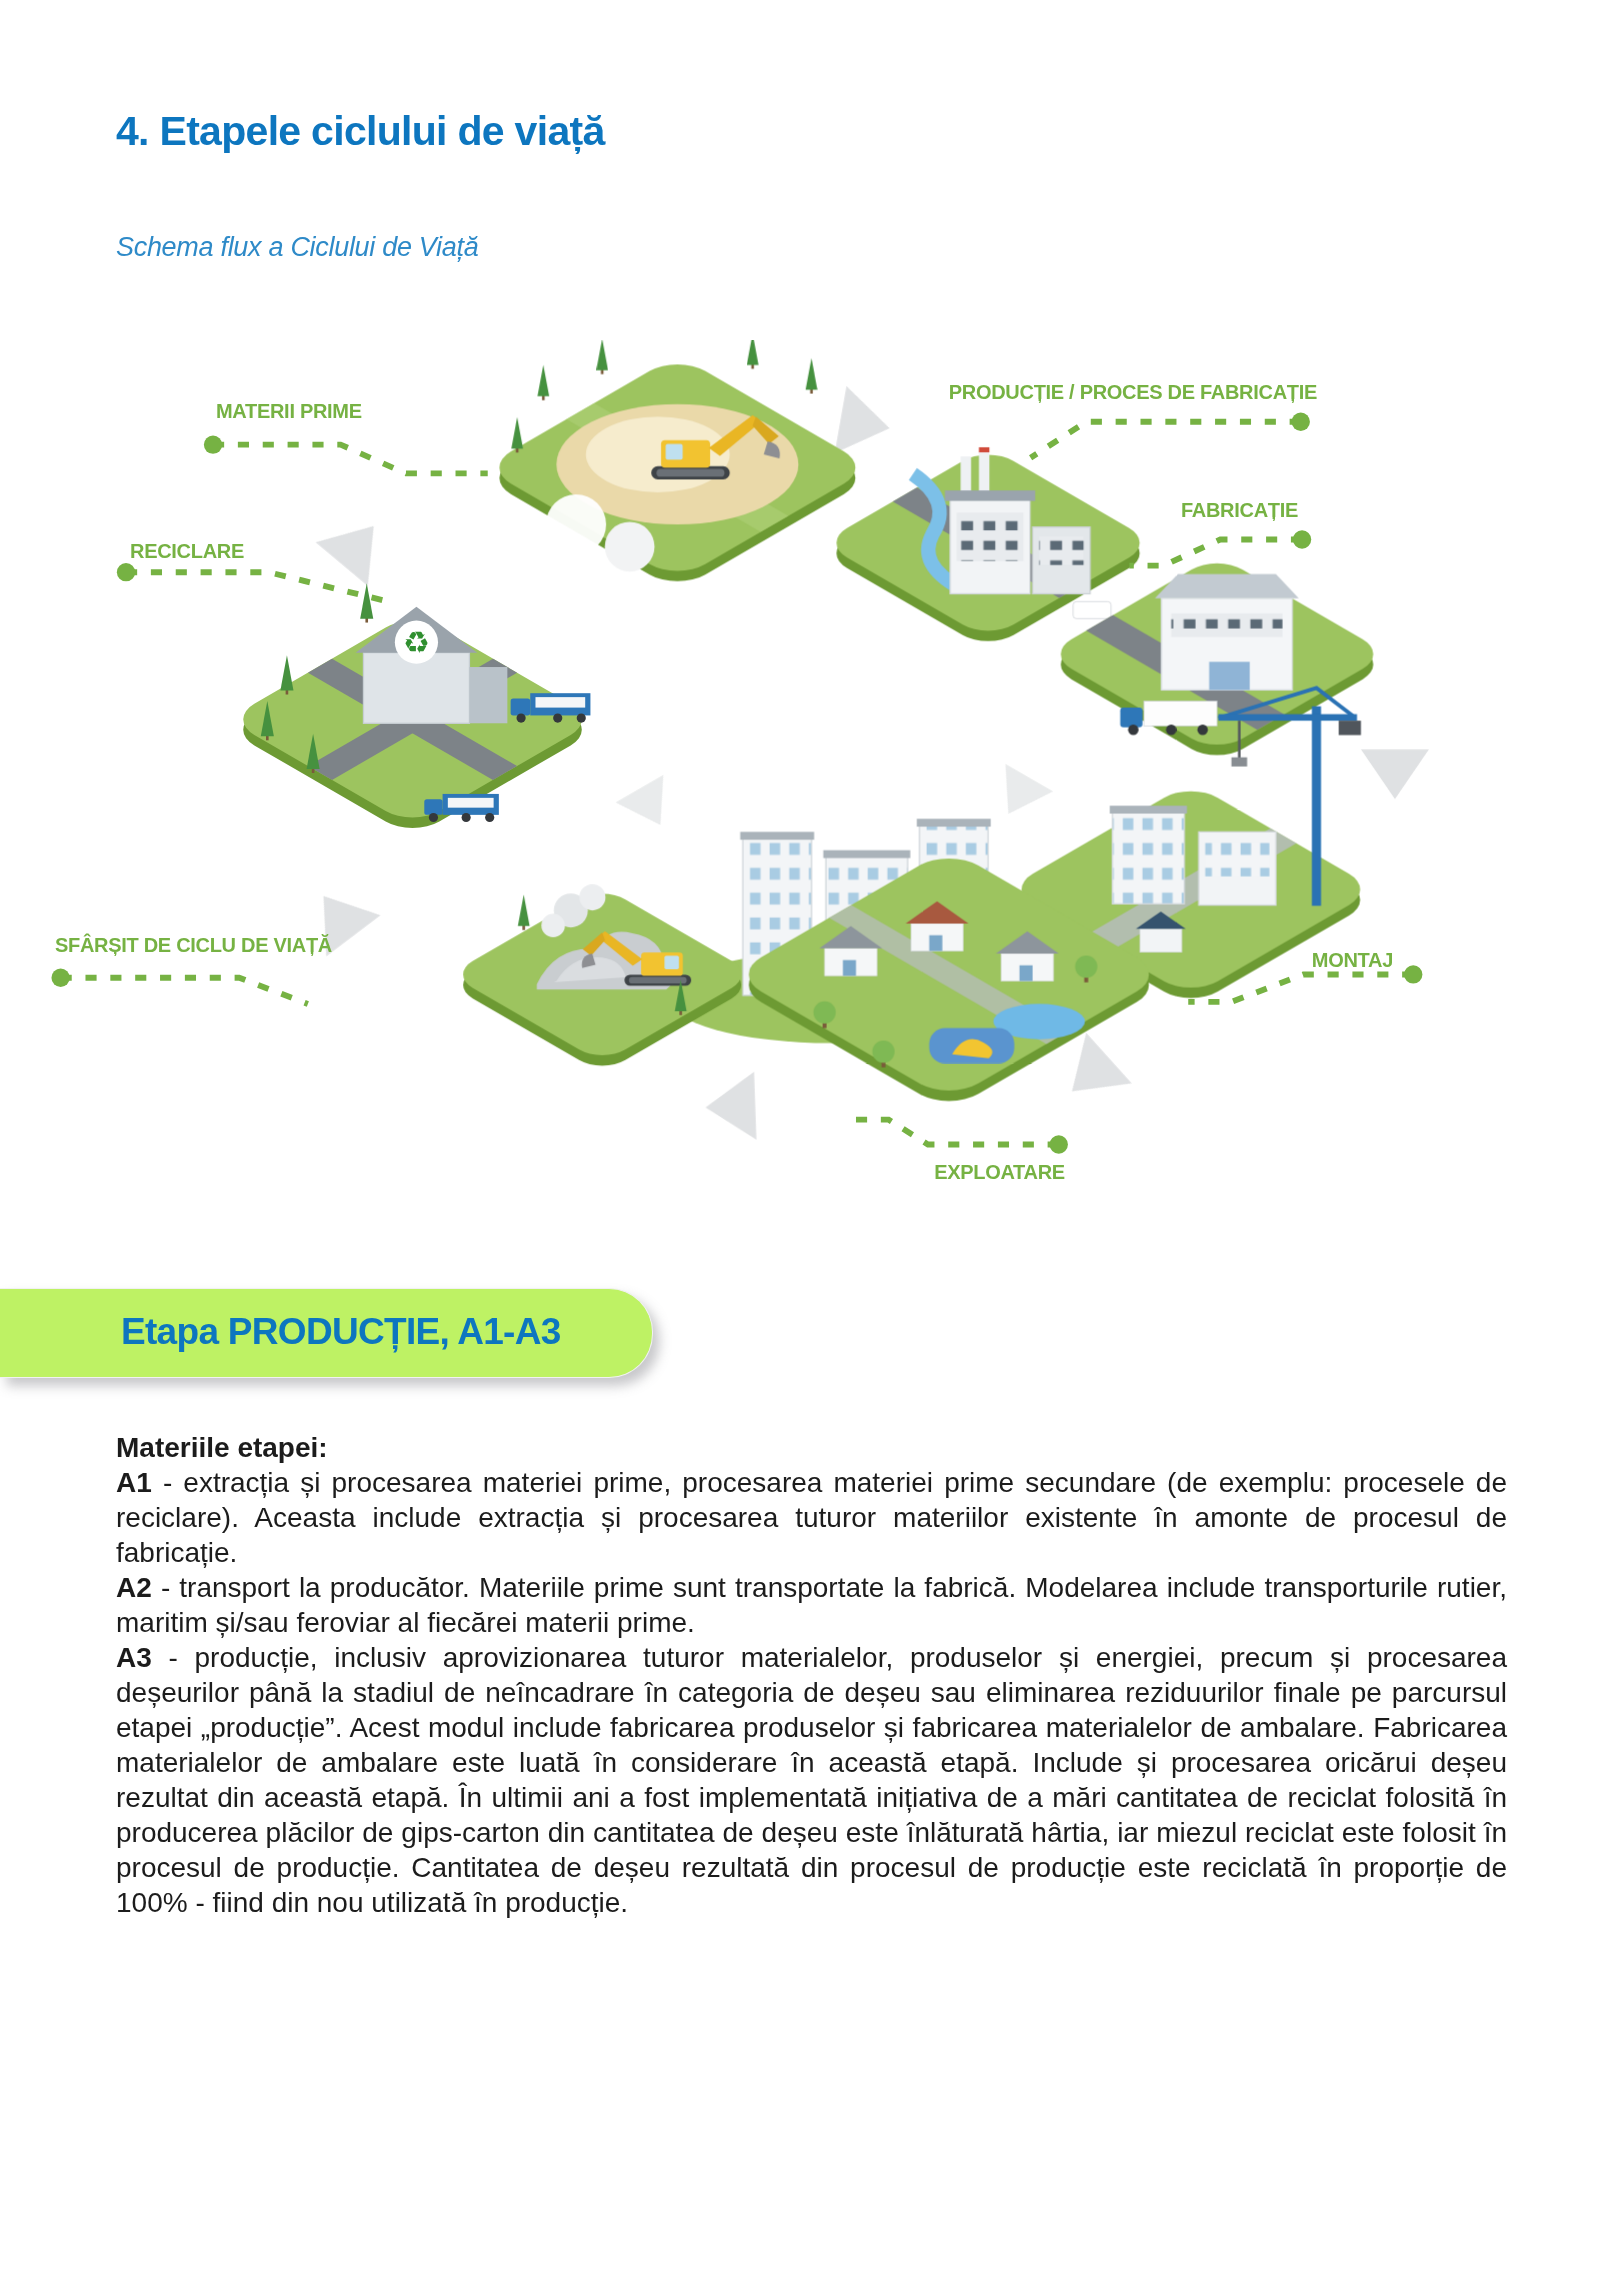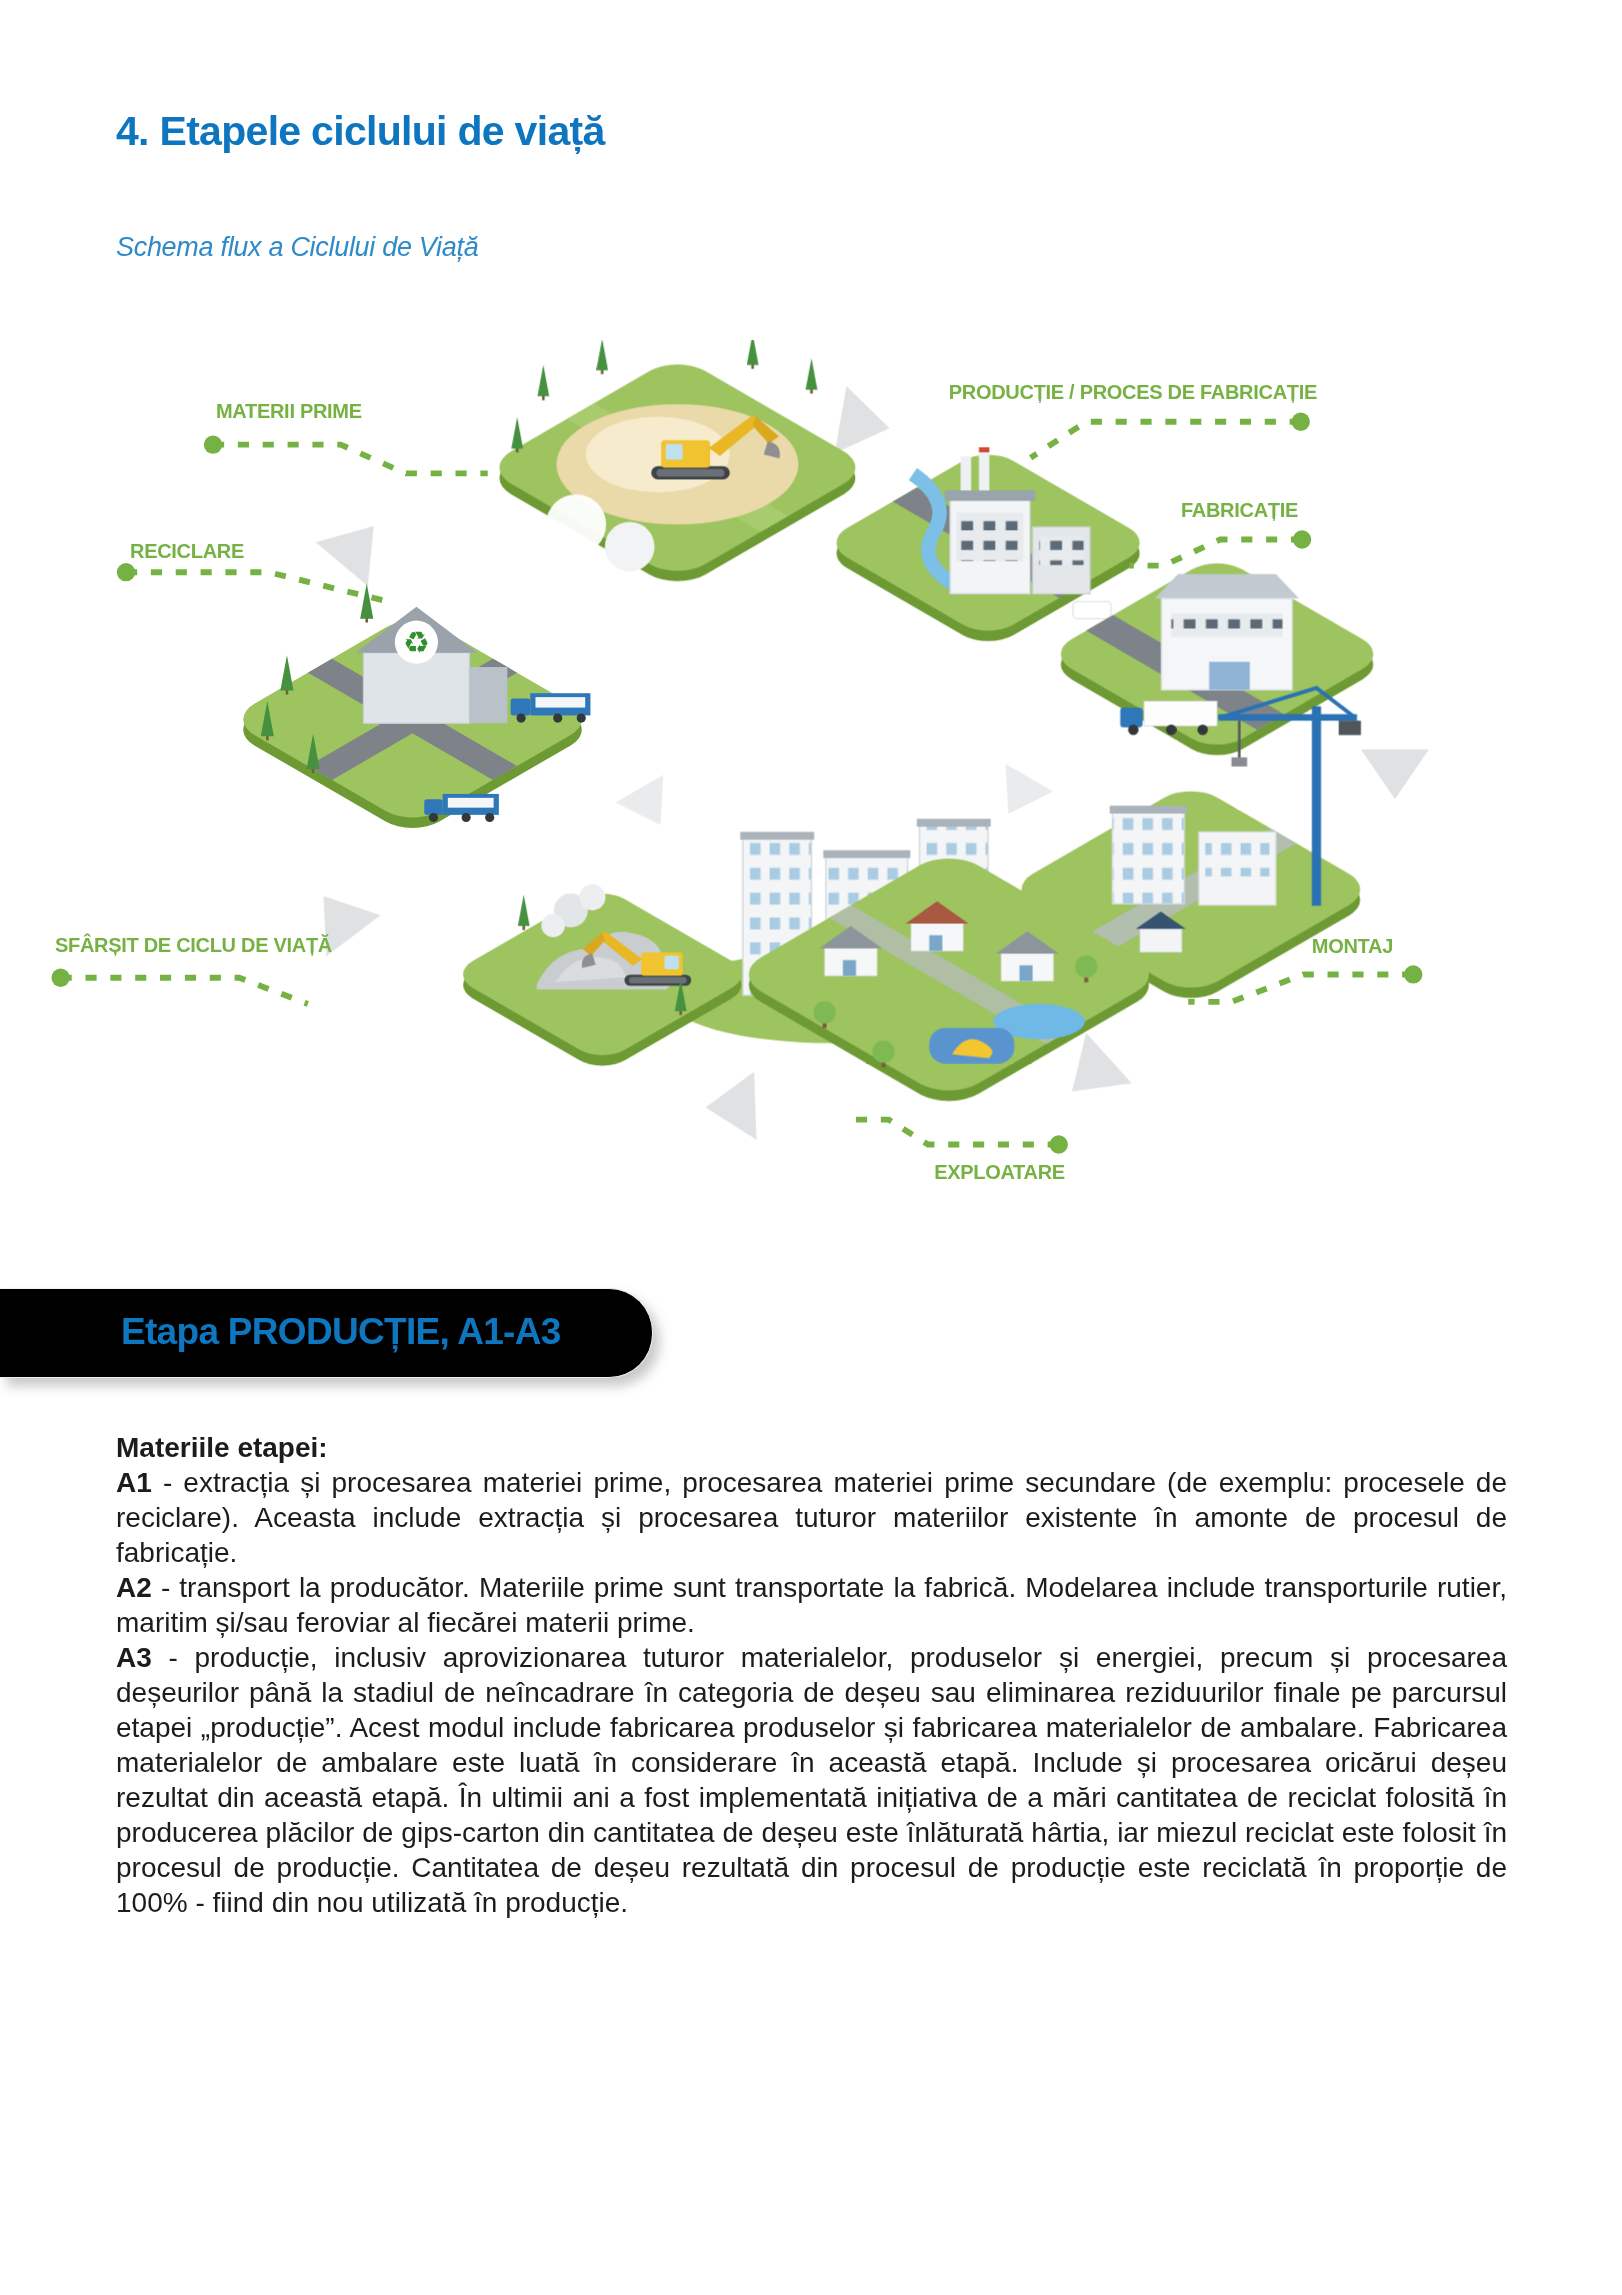--- a/index.html
+++ b/index.html
@@ -11,24 +11,24 @@
 
   .diagram{position:absolute;left:0;top:340px;width:1623px;height:883px;}
   .diagram svg{position:absolute;left:0;top:0;}
 
   .dlabel{position:absolute;font-size:20px;font-weight:bold;color:#76b243;letter-spacing:-0.3px;white-space:nowrap;}
   .lbl-materii{left:216px;top:60px;}
   .lbl-productie{right:306px;top:41px;text-align:right;}
   .lbl-reciclare{left:130px;top:200px;}
   .lbl-logistica{right:325px;top:159px;text-align:right;}
   .lbl-sfarsit{left:55px;top:594px;}
-  .lbl-montaj{right:230px;top:595px;text-align:right;}
+  .lbl-montaj{right:230px;top:609px;text-align:right;}
   .lbl-exploatare{left:895px;top:821px;width:209px;text-align:center;}
 
-  .banner{position:absolute;left:0;top:1288px;width:652px;height:88px;background:#000000;
+  .banner{position:absolute;left:0;top:1288px;width:652px;height:88px;background:#bef264;
           border:0.7px solid #f1f1f2;border-left:none;border-radius:0 44px 44px 0;
           box-shadow:6.5px 7.9px 11.8px rgba(110,110,118,0.38);}
   .banner-text{display:block;padding-left:121px;line-height:86px;font-size:37px;font-weight:bold;
                color:#0d76bf;letter-spacing:-0.7px;white-space:nowrap;}
 
   .body-text{position:absolute;left:116px;top:1430px;width:1391px;font-size:28px;line-height:35px;
              text-align:justify;color:#1c1c1c;}
   .body-text p{margin:0;}
   .desc-heading{font-weight:bold;}
   .lead{font-weight:bold;}

